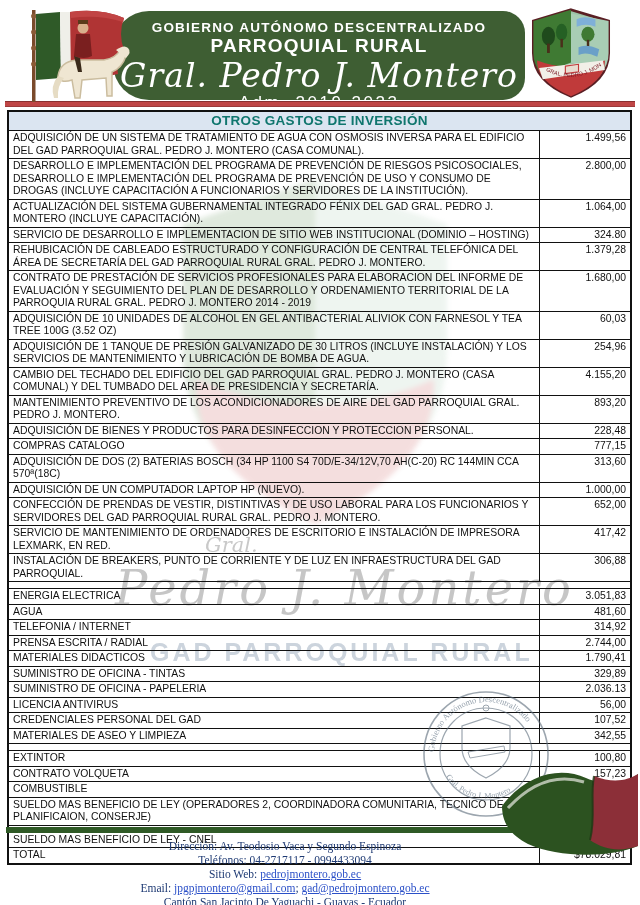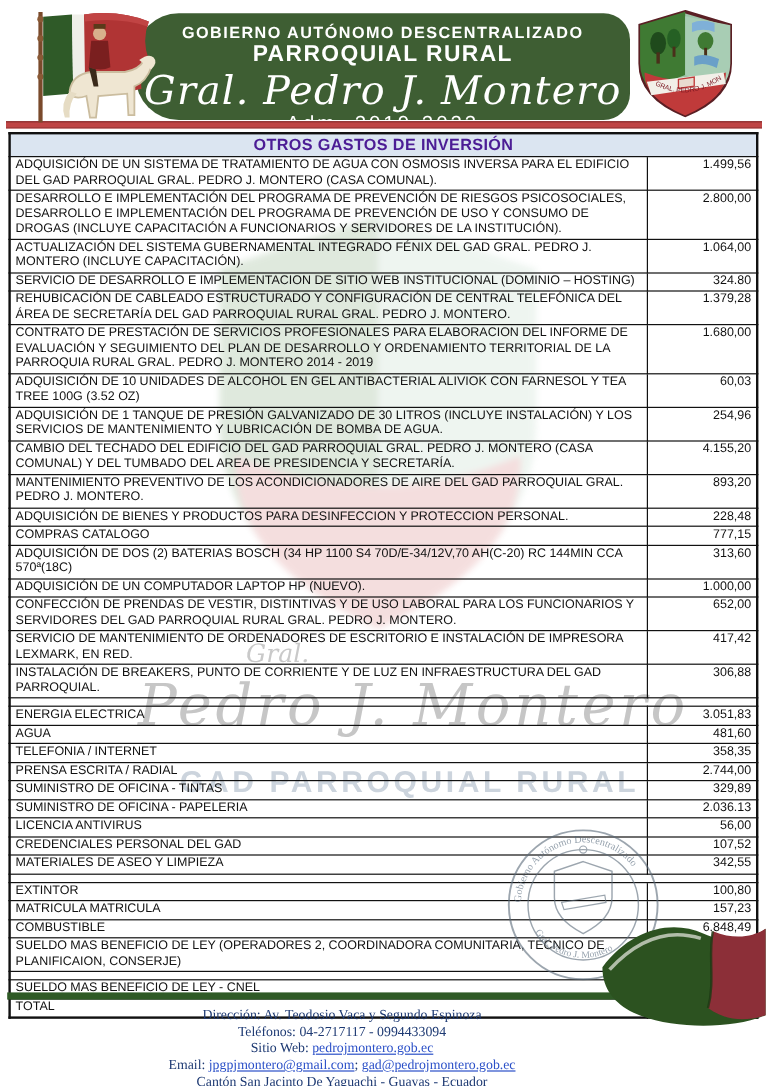--- a/index.html
+++ b/index.html
@@ -38,21 +38,21 @@
     color:#c6c6c6; letter-spacing:3px; white-space:nowrap;}
   .wm-sub{left:150px; top:638px; width:360px; text-align:center; font-weight:bold;
     font-size:25px; color:#ccd4dd; letter-spacing:3px; white-space:nowrap;}
   .stamp{position:absolute; left:418px; top:686px; width:136px; height:136px; z-index:2; opacity:.6;}
   .flag-corner{position:absolute; left:498px; top:748px; width:142px; height:112px; z-index:3;}
   
   .tbl-wrap{position:absolute; left:7px; top:110px; width:625px; z-index:1;}
   table.expenses{width:100%; border-collapse:collapse; border:2px solid #111; background:transparent;}
   table.expenses th{
     background:#dbe5f1; border:1px solid #111; font-size:13.5px; font-weight:bold;
-    padding:1px 2px 2px; letter-spacing:.3px; color:#4c1d95;
+    padding:1px 2px 2px; letter-spacing:.3px; color:#0f766e;
   }
   table.expenses td{
     border:1px solid #111; font-size:10.4px; line-height:12.5px;
     padding:1px 4px 1px; color:#111; vertical-align:top;
   }
   td.amt{width:82px; text-align:right; white-space:nowrap;}
   tr.gap td{height:6px; padding:0; border-left:none; border-right:none;}
   
   .footer-bar{position:absolute; left:6px; top:827px; width:628px; height:6px; background:#2f5a26; z-index:1;}
   .footer-text{
@@ -211,25 +211,29 @@
           <tr>
       <td class="desc">ENERGIA ELECTRICA</td>
       <td class="amt">3.051,83</td>
     </tr>
           <tr>
       <td class="desc">AGUA</td>
       <td class="amt">481,60</td>
     </tr>
           <tr>
       <td class="desc">TELEFONIA / INTERNET</td>
-      <td class="amt">358,35</td>
+      <td class="amt">314,92</td>
     </tr>
           <tr>
       <td class="desc">PRENSA ESCRITA / RADIAL</td>
       <td class="amt">2.744,00</td>
+    </tr>
+          <tr>
+      <td class="desc">MATERIALES DIDACTICOS</td>
+      <td class="amt">1.790,41</td>
     </tr>
           <tr>
       <td class="desc">SUMINISTRO DE OFICINA - TINTAS</td>
       <td class="amt">329,89</td>
     </tr>
           <tr>
       <td class="desc">SUMINISTRO DE OFICINA - PAPELERIA</td>
       <td class="amt">2.036.13</td>
     </tr>
           <tr>
@@ -245,21 +249,21 @@
       <td class="amt">342,55</td>
     </tr>
           <tr class="gap">
             <td colspan="2"></td>
           </tr>
           <tr>
       <td class="desc">EXTINTOR</td>
       <td class="amt">100,80</td>
     </tr>
           <tr>
-      <td class="desc">MATRICULA MATRICULA</td>
+      <td class="desc">CONTRATO VOLQUETA</td>
       <td class="amt">157,23</td>
     </tr>
           <tr>
       <td class="desc">COMBUSTIBLE</td>
       <td class="amt">6.848,49</td>
     </tr>
           <tr>
       <td class="desc">SUELDO MAS BENEFICIO DE LEY (OPERADORES 2, COORDINADORA COMUNITARIA, TECNICO DE PLANIFICAION, CONSERJE)</td>
       <td class="amt">34.092.61</td>
     </tr>

